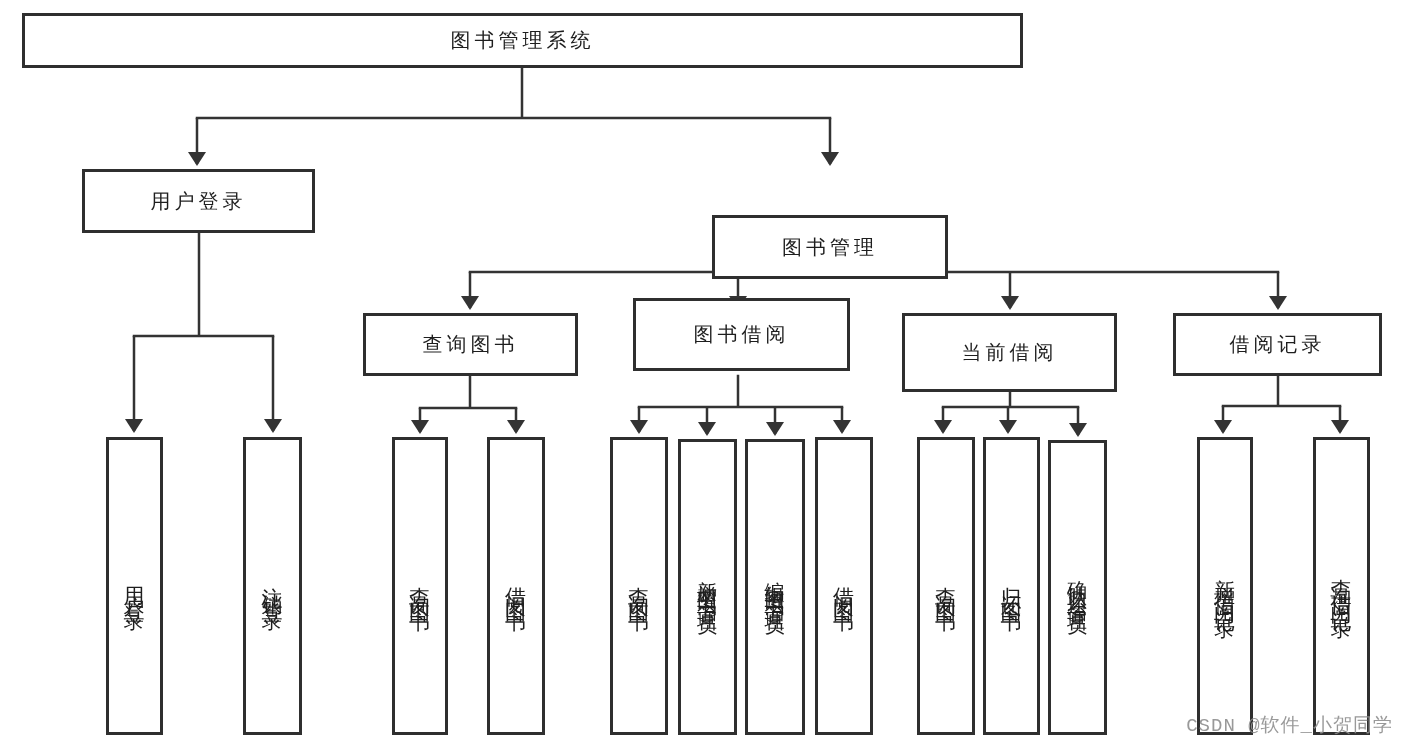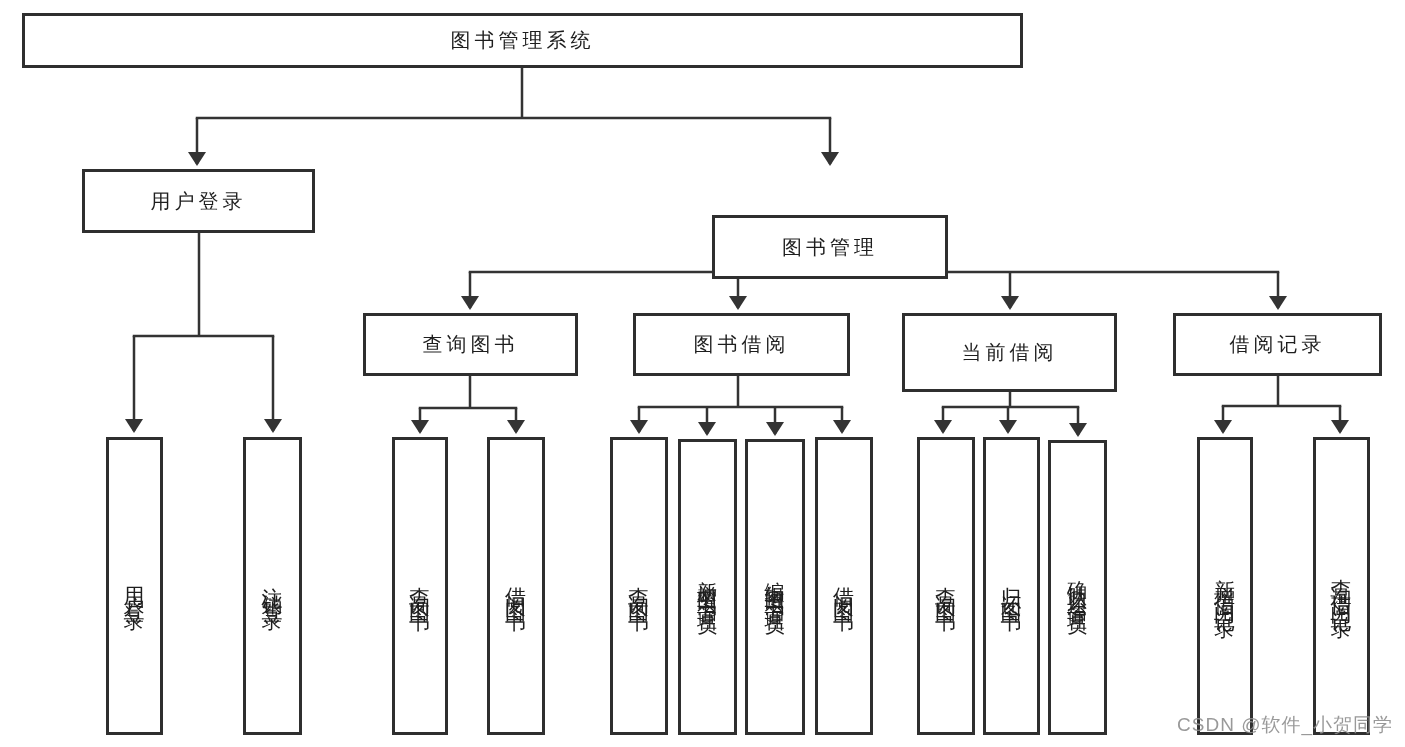--- a/index.html
+++ b/index.html
@@ -48,21 +48,21 @@
   }
   .v-label.long {
     letter-spacing: 5px;
     font-size: 20px;
   }
   
   .n-root { left: 22px;   top: 13px;  width: 1001px; height: 55px; }
   .n-l1a  { left: 82px;   top: 169px; width: 233px;  height: 64px; }
   .n-l1b  { left: 712px;  top: 169px; width: 236px;  height: 64px; margin-top: 46px; }
   .n-l2a  { left: 363px;  top: 313px; width: 215px;  height: 63px; }
-  .n-l2b  { left: 633px;  top: 313px; width: 217px;  height: 63px; }
+  .n-l2b  { left: 633px;  top: 298px; width: 217px;  height: 73px; }
   .n-l2c  { left: 902px;  top: 313px; width: 215px;  height: 79px; }
   .n-l2d  { left: 1173px; top: 313px; width: 209px;  height: 63px; }
   .n-v1   { left: 106px;  top: 437px; width: 57px;   height: 298px; }
   .n-v2   { left: 243px;  top: 437px; width: 59px;   height: 298px; }
   .n-v3   { left: 392px;  top: 437px; width: 56px;   height: 298px; }
   .n-v4   { left: 487px;  top: 437px; width: 58px;   height: 298px; }
   .n-v5   { left: 610px;  top: 437px; width: 58px;   height: 298px; }
   .n-v6   { left: 678px;  top: 439px; width: 59px;   height: 296px; }
   .n-v7   { left: 745px;  top: 439px; width: 60px;   height: 296px; }
   .n-v8   { left: 815px;  top: 437px; width: 58px;   height: 298px; }
@@ -74,20 +74,21 @@
   .watermark {
     position: absolute;
     right: 12px;
     top: 712px;
     font-size: 19px;
     color: #8f8f8f;
     opacity: 0.9;
     letter-spacing: 1px;
     white-space: nowrap;
     z-index: 5;
+    font-family: Liberation Mono, monospace;
   }
 </style>
 </head>
 <body>
 
 <div class="canvas">
 
   <svg class="connectors" viewBox="0 0 1405 747" xmlns="http://www.w3.org/2000/svg">
     <defs>
       <marker id="arrow" markerUnits="userSpaceOnUse" markerWidth="14" markerHeight="18" viewBox="0 0 14 18" refX="12" refY="9" orient="auto">

